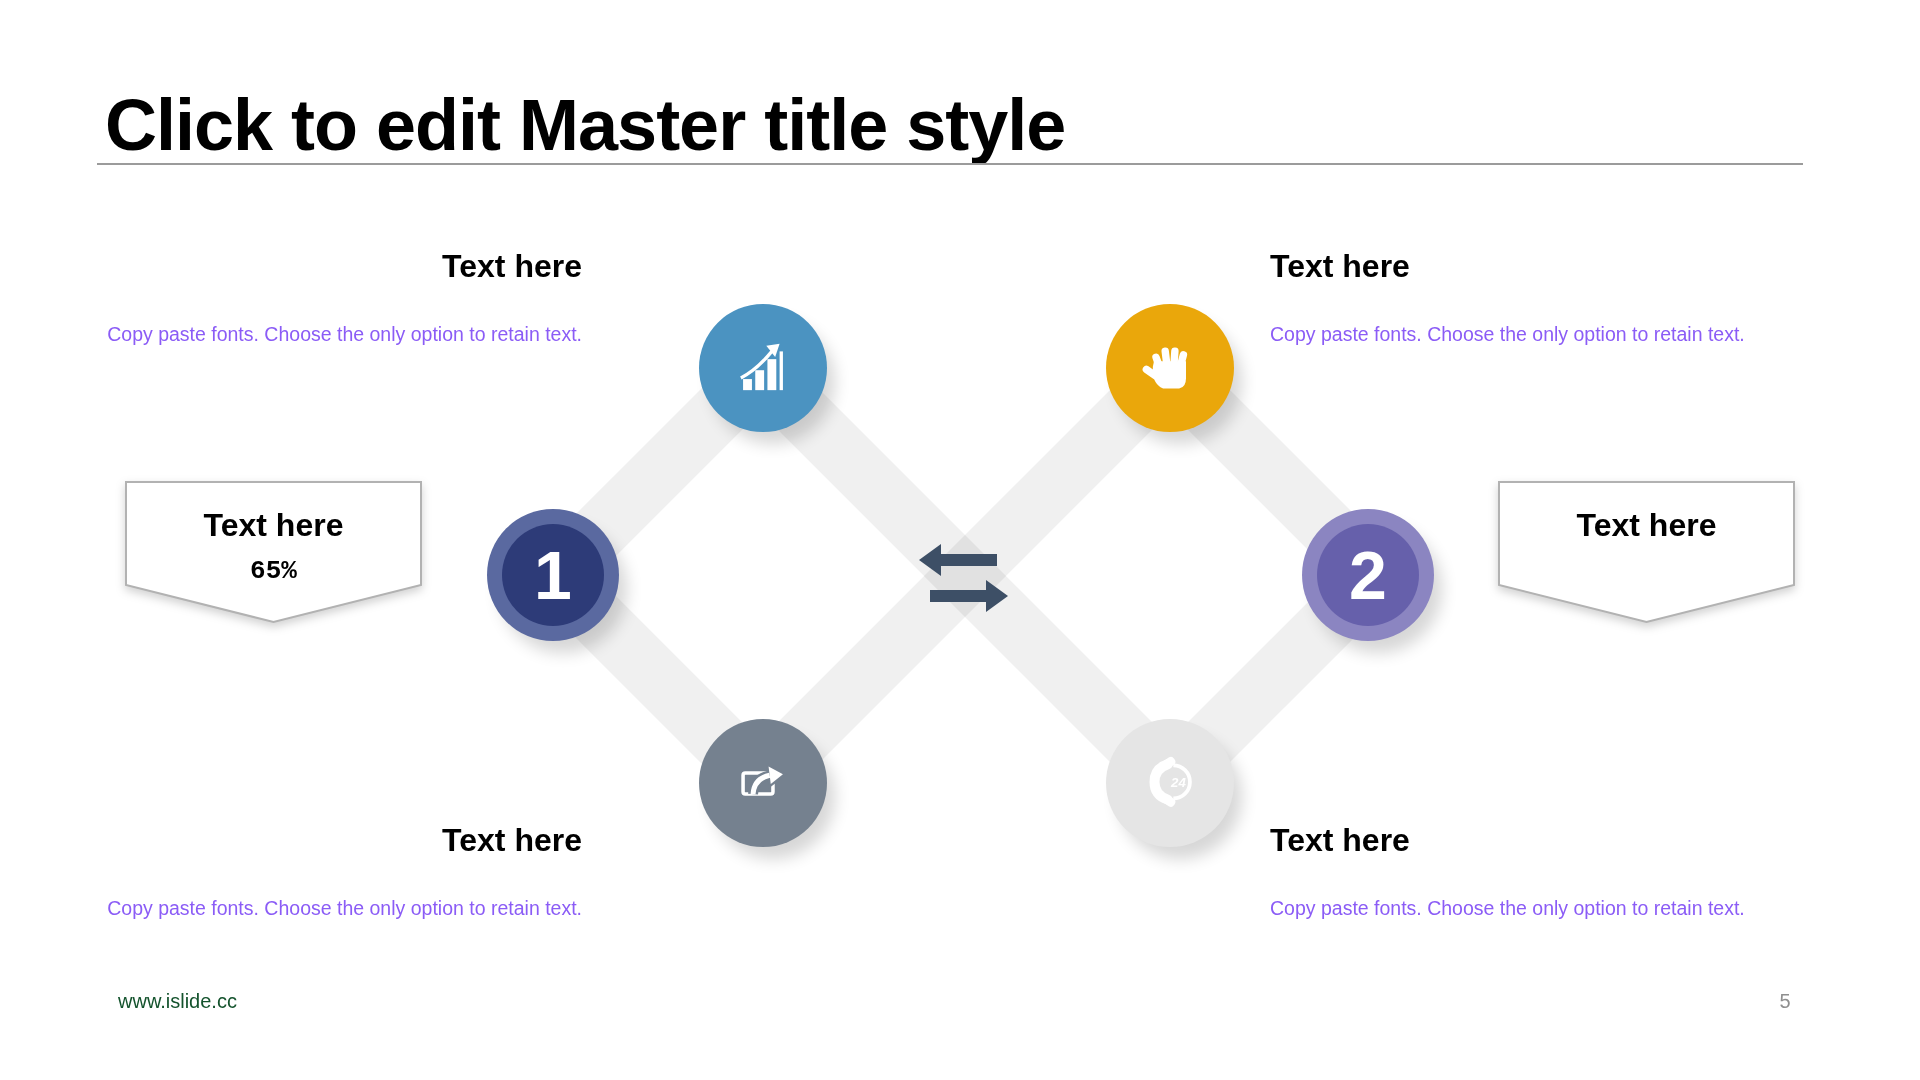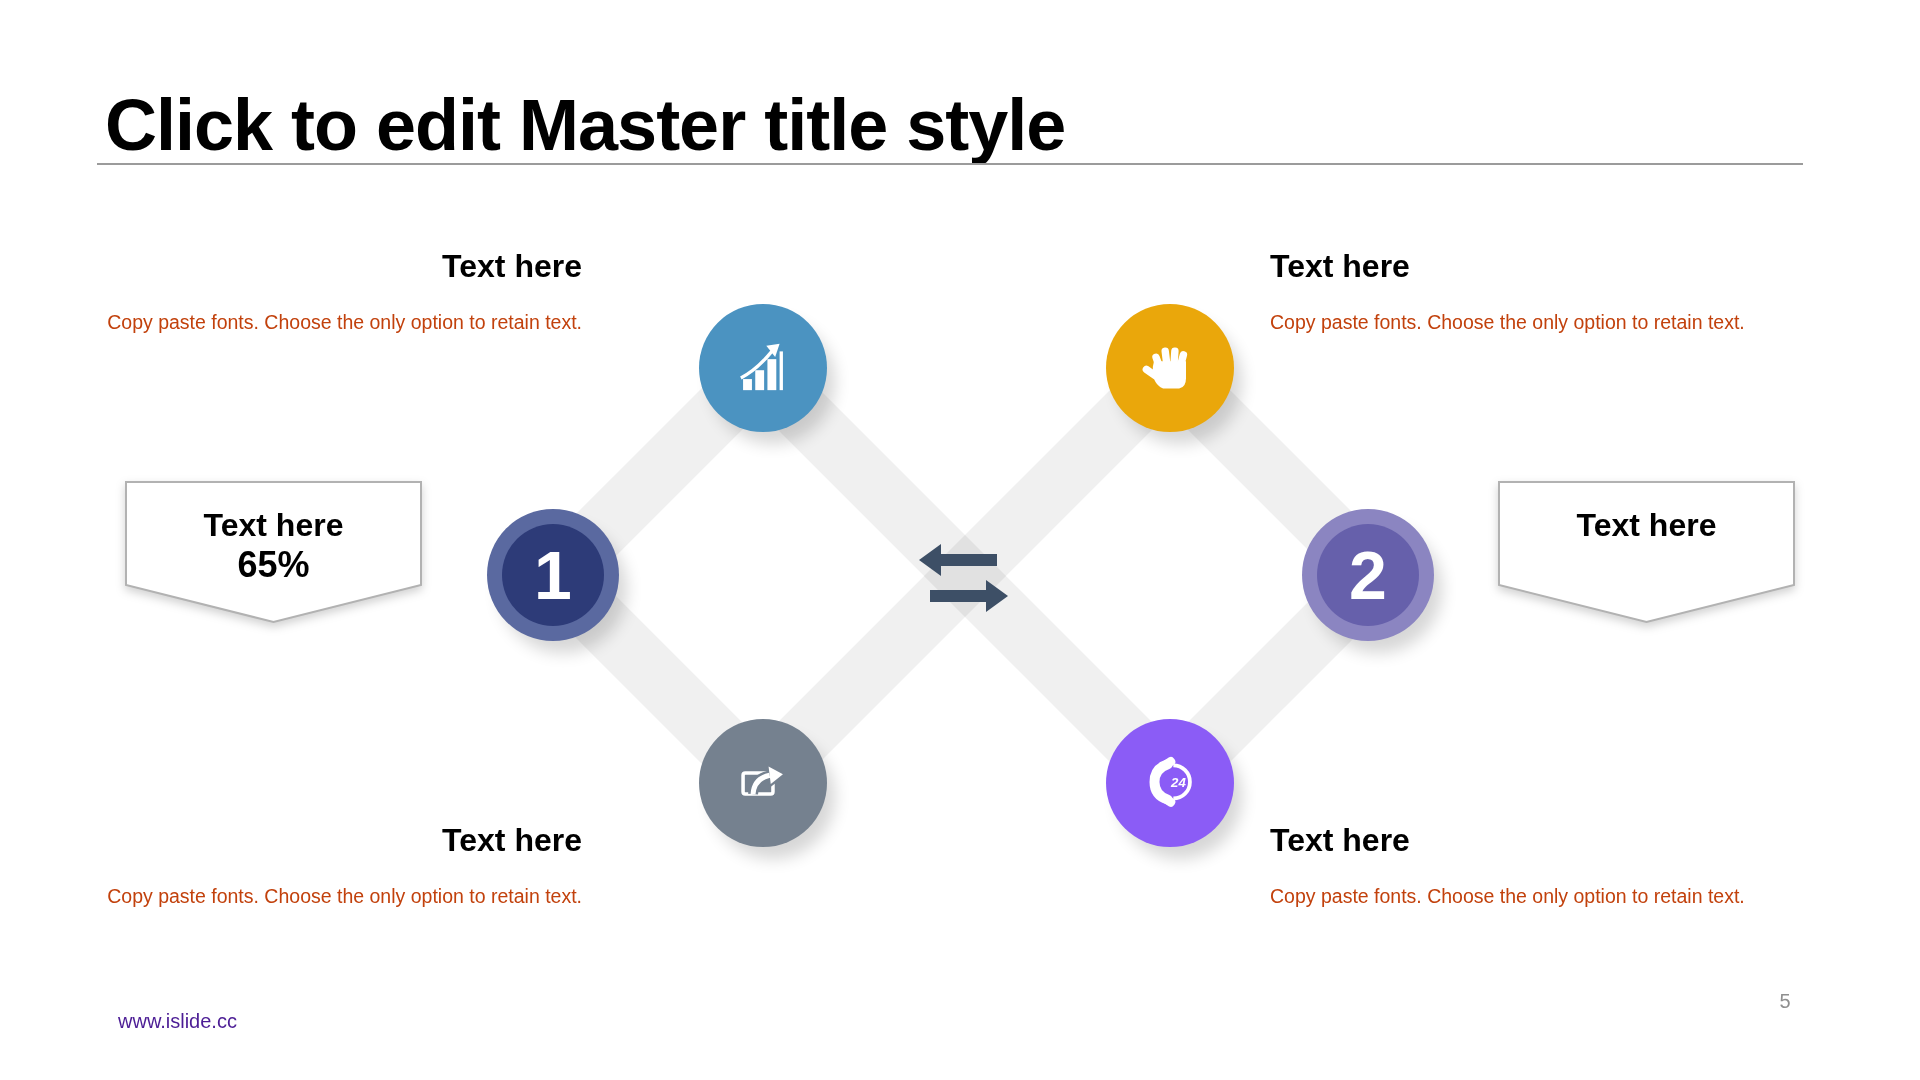--- a/index.html
+++ b/index.html
@@ -15,51 +15,51 @@
   
   .ribbon-ring { position:absolute; width:348px; height:348px; border:58px solid rgba(0,0,0,0.058); transform:rotate(45deg); }
   .ring-left  { left:586px; top:402px; }
   .ring-right { left:996px; top:402px; }
 
   
   .icon-circle { position:absolute; width:128px; height:128px; border-radius:50%; display:flex; align-items:center; justify-content:center; box-shadow:10px 14px 16px -2px rgba(0,0,0,0.16); }
   .c-chart { left:699px; top:304px;  background:#4B93C1; }
   .c-hand  { left:1106px; top:304px; background:#EAA70B; }
   .c-share { left:699px; top:719px;  background:#75818F; }
-  .c-phone { left:1106px; top:719px; background:#8b5cf6; }
+  .c-phone { left:1106px; top:719px; background:#e5e5e5; }
 
   .num-circle { position:absolute; width:132px; height:132px; border-radius:50%; box-shadow:10px 14px 16px -2px rgba(0,0,0,0.16); }
   .n1 { left:487px; top:509px; background:#5A69A0; }
   .n2 { left:1302px; top:509px; background:#8B85C1; }
   .num-inner { position:absolute; left:15px; top:15px; width:102px; height:102px; border-radius:50%; display:flex; align-items:center; justify-content:center; font-size:68px; font-weight:bold; color:#fff; }
   .n1 .num-inner { background:#2D3B78; }
   .n2 .num-inner { background:#6660AB; }
 
   
   .exchange { position:absolute; left:911px; top:542px; width:105px; height:72px; }
 
   
   .tblock { position:absolute; width:520px; }
   .tblock .h { font-size:32px; font-weight:bold; line-height:36px; color:#000; }
-  .tblock .b { font-size:19.5px; line-height:24px; margin-top:26px; color:#c2410c; }
+  .tblock .b { font-size:19.5px; line-height:24px; margin-top:38px; color:#8b5cf6; }
   .tb-tl { left:62px;  top:248px; text-align:right; }
   .tb-tr { left:1270px; top:248px; text-align:left; }
   .tb-bl { left:62px;  top:822px; text-align:right; }
   .tb-br { left:1270px; top:822px; text-align:left; }
 
   
   .badge { position:absolute; width:297px; height:145px; }
   .bg-left  { left:125px;  top:481px; }
   .bg-right { left:1498px; top:481px; }
   .badge svg { position:absolute; left:0; top:0; filter:drop-shadow(0 4px 5px rgba(0,0,0,0.18)); }
   .badge .label { position:absolute; left:0; top:26px;  width:100%; text-align:center; font-size:32px; font-weight:bold; line-height:36px; color:#000; }
-  .badge .value { position:absolute; left:0; top:66px;  width:100%; text-align:center; font-size:36px; font-weight:bold; line-height:36px; color:#000; }
+  .badge .value { position:absolute; left:0; top:72px;  width:100%; text-align:center; font-size:26px; font-weight:bold; line-height:36px; color:#000;font-family:Liberation Mono, monospace; }
 
   
-  .footer-url  { position:absolute; left:118px; top:990px; font-size:20px; color:#4c1d95;margin-top:20px; }
+  .footer-url  { position:absolute; left:118px; top:990px; font-size:20px; color:#14532d; }
   .page-number { position:absolute; left:1760px; top:990px; width:50px; text-align:center; font-size:20px; color:#8f8f8f; }
 </style>
 </head>
 <body>
 
 <div class="slide">
 
   <div class="title">Click to edit Master title style</div>
   <div class="title-rule"></div>
 

